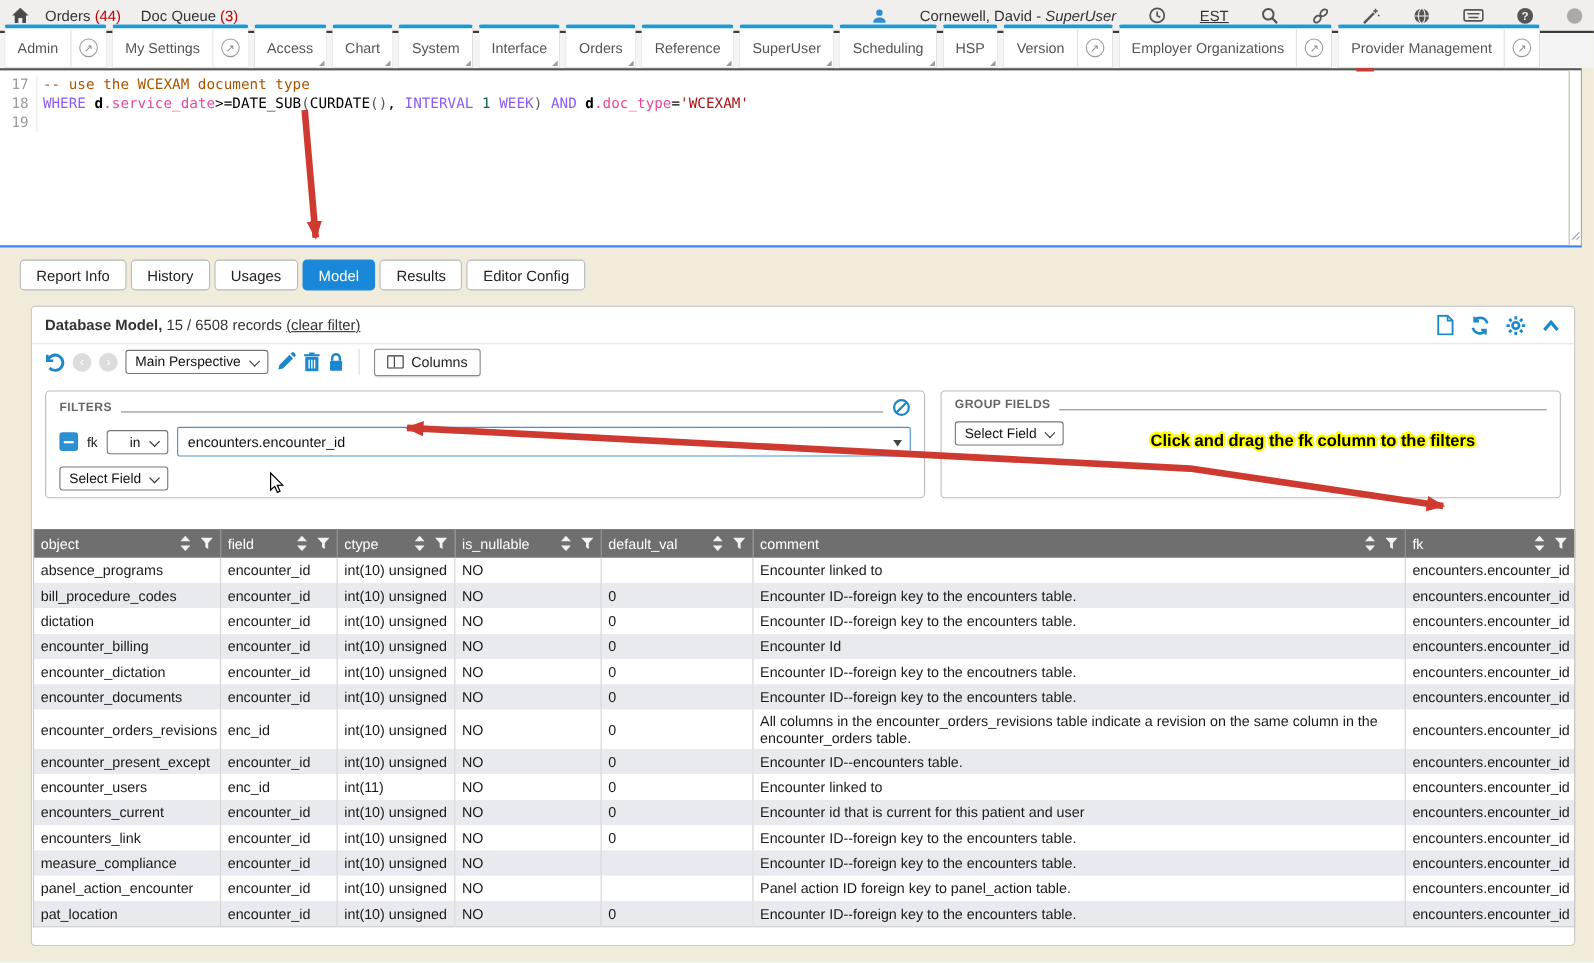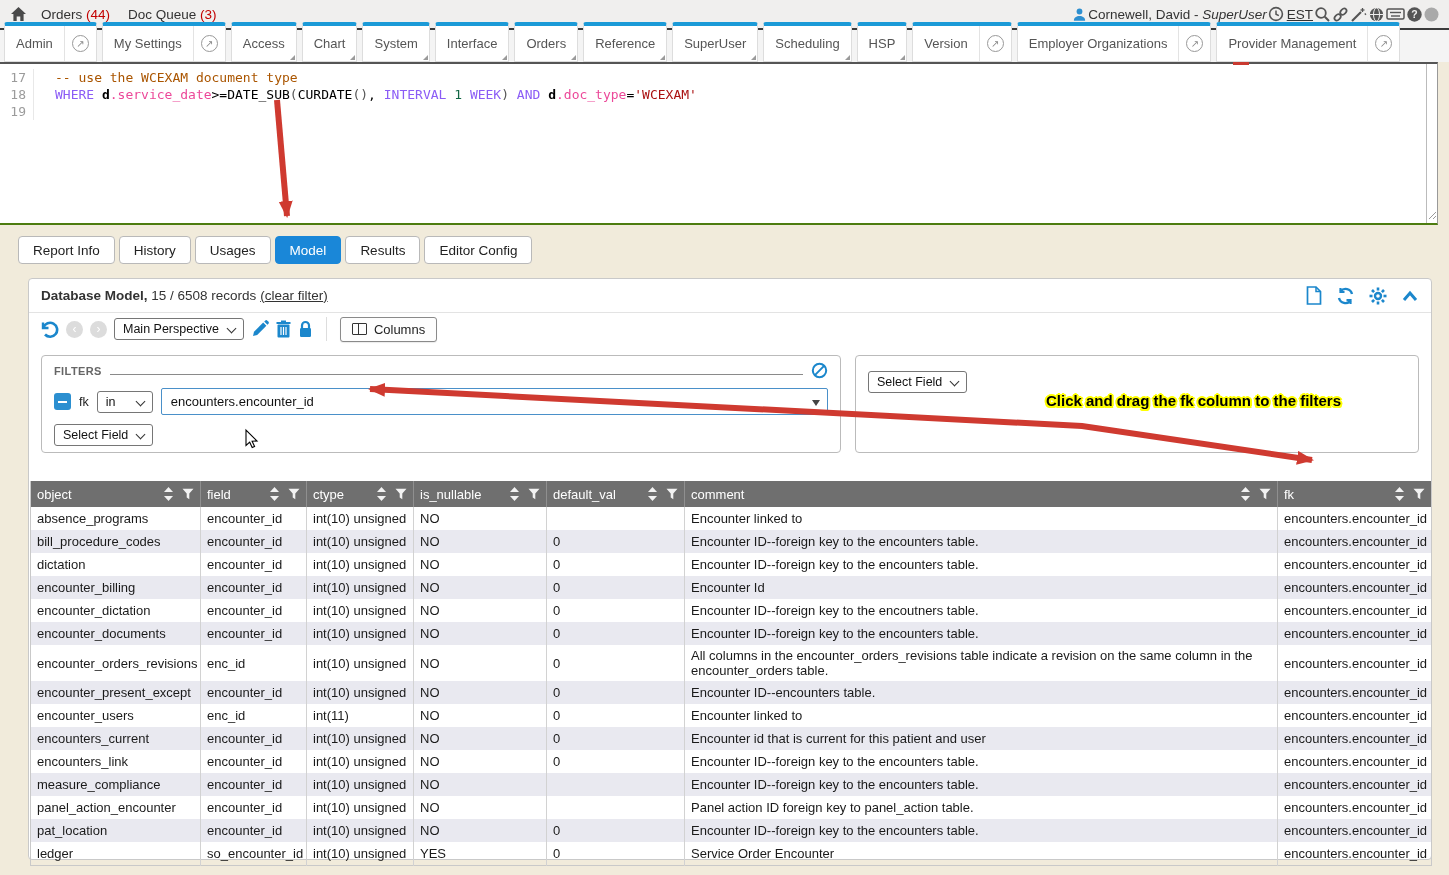--- a/index.html
+++ b/index.html
@@ -5,39 +5,39 @@
   * { margin:0; padding:0; box-sizing:border-box; }
   html,body { width:1449px; height:875px; }
   body { font-family:"Liberation Sans", sans-serif; background:#f1ebdb; position:relative; overflow:hidden; }
 
   
   .topbar { height:30px; background:#f0efee; border-bottom:2px solid #3b3b3b; display:flex; align-items:center; padding:0 10px; }
   .topbar .home { margin-right:14px; display:flex; align-items:center; cursor:pointer; }
   .top-link { font-size:13.5px; color:#333; margin-right:18px; cursor:pointer; }
   .top-link .cnt { color:#c30000; }
   .topbar .spacer { flex:1; }
-  .top-right { display:flex; align-items:center; gap:1px; }
+  .top-right { display:flex; align-items:center; gap:29px; }
   .user-name { font-size:13.5px; color:#333; }
   .user-name i { font-style:italic; }
   .tz { font-size:13.5px; color:#333; margin-left:2px;text-decoration:underline; }
   .tico { display:flex; align-items:center; cursor:pointer; }
 
   
   .mainnav { height:32px; background:#f4f4f4; display:flex; align-items:flex-end; padding:2px 4px 0 4px; gap:5px; }
   .nav-tab { display:flex; align-items:stretch; background:#fff; border:1px solid #ddd; border-top:4px solid #1b9ad7; border-radius:3px 3px 0 0; height:40px; position:relative; cursor:pointer; }
   .nav-tab-label { font-size:13px; color:#555; padding:0 11px; display:flex; align-items:center; white-space:nowrap; }
   .nav-tab.has-dd::after { content:""; position:absolute; right:1px; bottom:1px; border-left:5px solid transparent; border-bottom:5px solid #9a9a9a; }
   .ext-seg { border-left:1px solid #e3e3e3; padding:0 7px; display:flex; align-items:center; }
   .ext-seg .circ { width:17px; height:17px; border:1px solid #999; border-radius:50%; font-size:10px; color:#888; display:flex; align-items:center; justify-content:center; }
 
   
-  .editor { position:relative; height:163px; background:#fff; border-top:2px solid #555; border-bottom:2px solid #4d7c0f; border-right:1px solid #999; width:1438px; font-family:"DejaVu Sans Mono", monospace; font-size:13px; overflow:hidden; padding-top:5px; }
+  .editor { position:relative; height:163px; background:#fff; border-top:2px solid #555; border-bottom:2px solid #3b82f6; border-right:1px solid #999; width:1438px; font-family:"DejaVu Sans Mono", monospace; font-size:13px; overflow:hidden; padding-top:5px; }
   .ed-line { display:flex; line-height:17px; }
   .ed-gutter { width:34px; text-align:right; padding-right:7px; color:#9b9b9b; flex:0 0 34px; border-right:1px solid #e8e8e8; }
-  .ed-code { padding-left:5px; white-space:pre; color:#000;margin-left:16px; }
+  .ed-code { padding-left:5px; white-space:pre; color:#000; }
   .tok-comment { color:#aa5500; }
   .tok-kw { color:#8b5cf6; }
   .tok-var { color:#000; font-weight:bold; }
   .tok-prop { color:#ec4899; }
   .tok-num { color:#116644; }
   .tok-str { color:#aa1111; }
   .tok-paren { color:#555; }
   .ed-scroll { position:absolute; top:0; right:0; bottom:0; width:11px; border-left:1px solid #bbb; background:#fff; }
   .ed-resize { position:absolute; right:1px; bottom:1px; }
   .red-dash { position:absolute; left:1233px; top:62px; width:16px; height:3px; background:#c93a30; z-index:50; }
@@ -52,21 +52,21 @@
   .panel-head { height:34px; display:flex; align-items:center; padding:0 12px; border-bottom:1px solid #e3e3e3; }
   .panel-title { font-size:13.5px; color:#333; }
   .panel-title b { font-weight:bold; }
   .clear-filter { color:#333; text-decoration:underline; cursor:pointer; }
   .panel-head .spacer { flex:1; }
   .head-icons { display:flex; align-items:center; gap:14px; }
   .head-icons .hico { cursor:pointer; display:flex; }
 
   .toolbar { height:32px; display:flex; align-items:center; padding:0 10px; gap:7px; }
   .circle-btn { width:17px; height:17px; border-radius:50%; background:#dcdcdc; color:#fff; font-size:12px; display:flex; align-items:center; justify-content:center; line-height:1; }
-  .select { position:relative; background:#fff; border:1px solid #767676; border-radius:3px; font-size:12.5px; color:#111; padding:3px 24px 3px 8px; cursor:pointer; white-space:nowrap; }
+  .select { position:relative; background:#fff; border:1px solid #767676; border-radius:3px; font-size:12.5px; color:#111; padding:3px 24px 3px 8px; cursor:pointer; white-space:nowrap;text-align:right; }
   .select::after { content:""; position:absolute; right:8px; top:6px; width:6px; height:6px; border-right:1.8px solid #333; border-bottom:1.8px solid #333; transform:rotate(45deg); }
   .vdiv { width:1px; height:24px; background:#ddd; margin:0 6px; }
   .btn { display:flex; align-items:center; gap:7px; background:#fdfdfd; border:1px solid #8a8a8a; border-radius:3px; padding:4px 11px; font-size:13px; color:#222; cursor:pointer; box-shadow:0 1px 1px rgba(0,0,0,.08); }
   .col-ic { width:15px; height:12px; border:1.5px solid #333; border-radius:1px; position:relative; }
   .col-ic::after { content:""; position:absolute; left:5px; top:0; bottom:0; width:1.5px; background:#333; }
   .tbico { cursor:pointer; display:flex; }
 
   .filter-zone { display:flex; padding:10px 12px 0 12px; gap:14px; }
   .fbox { border:1px solid #bbb; border-radius:4px; height:98px; padding:6px 12px; position:relative; }
   .fbox.filters { width:800px; }
@@ -370,20 +370,24 @@
         <span class="combobox">
           <span>encounters.encounter_id</span>
           <span class="dd"></span>
         </span>
       </div>
       <div class="frow">
         <span class="select">Select Field</span>
       </div>
     </div>
     <div class="fbox groups">
+      <div class="fbox-head">
+        <span class="fbox-title">GROUP FIELDS</span>
+        <span class="fbox-line"></span>
+      </div>
       <div class="frow">
         <span class="select">Select Field</span>
       </div>
       <span class="annot">Click and drag the fk column to the filters</span>
     </div>
   </div>
 
   <div class="grid-wrap">
     <table class="grid">
       <colgroup>
@@ -629,29 +633,20 @@
             <td>Panel action ID foreign key to panel_action table.</td>
             <td>encounters.encounter_id</td>
           </tr>
           <tr>
             <td>pat_location</td>
             <td>encounter_id</td>
             <td>int(10) unsigned</td>
             <td>NO</td>
             <td>0</td>
             <td>Encounter ID--foreign key to the encounters table.</td>
-            <td>encounters.encounter_id</td>
-          </tr>
-          <tr>
-            <td>ledger</td>
-            <td>so_encounter_id</td>
-            <td>int(10) unsigned</td>
-            <td>YES</td>
-            <td>0</td>
-            <td>Service Order Encounter</td>
             <td>encounters.encounter_id</td>
           </tr>
         </tbody>
     </table>
   </div>
 </div>
 
 <svg class="overlay">
   <defs>
     <marker id="ah" markerWidth="20" markerHeight="16" refX="15" refY="7" orient="auto" markerUnits="userSpaceOnUse">

